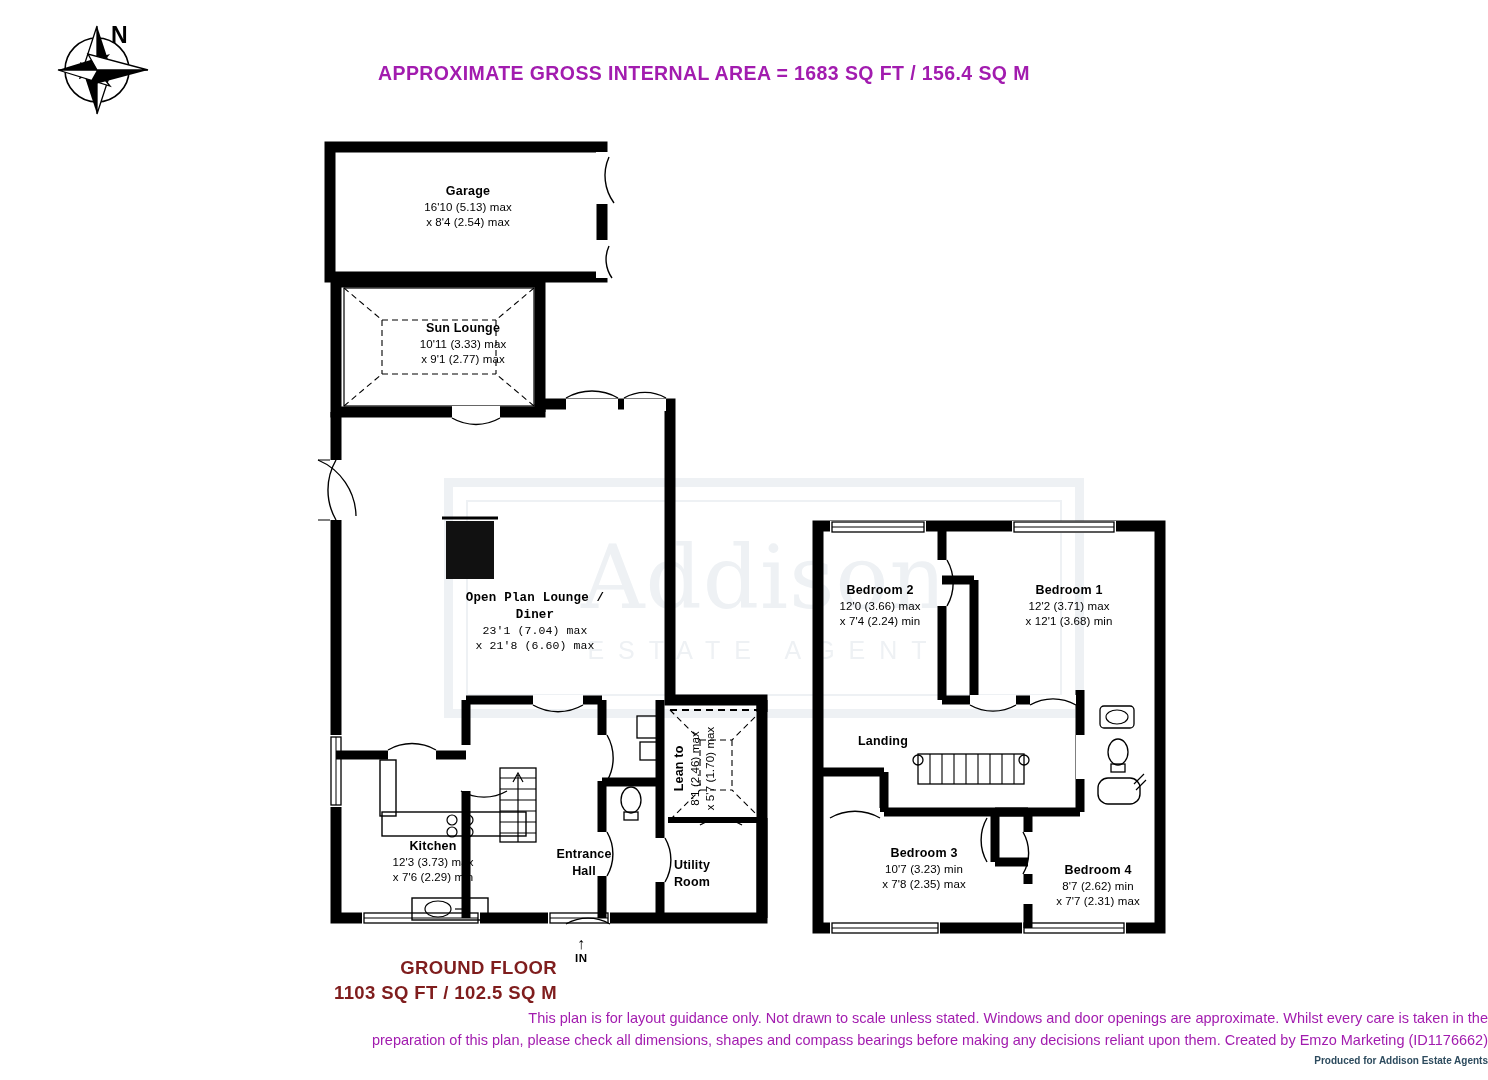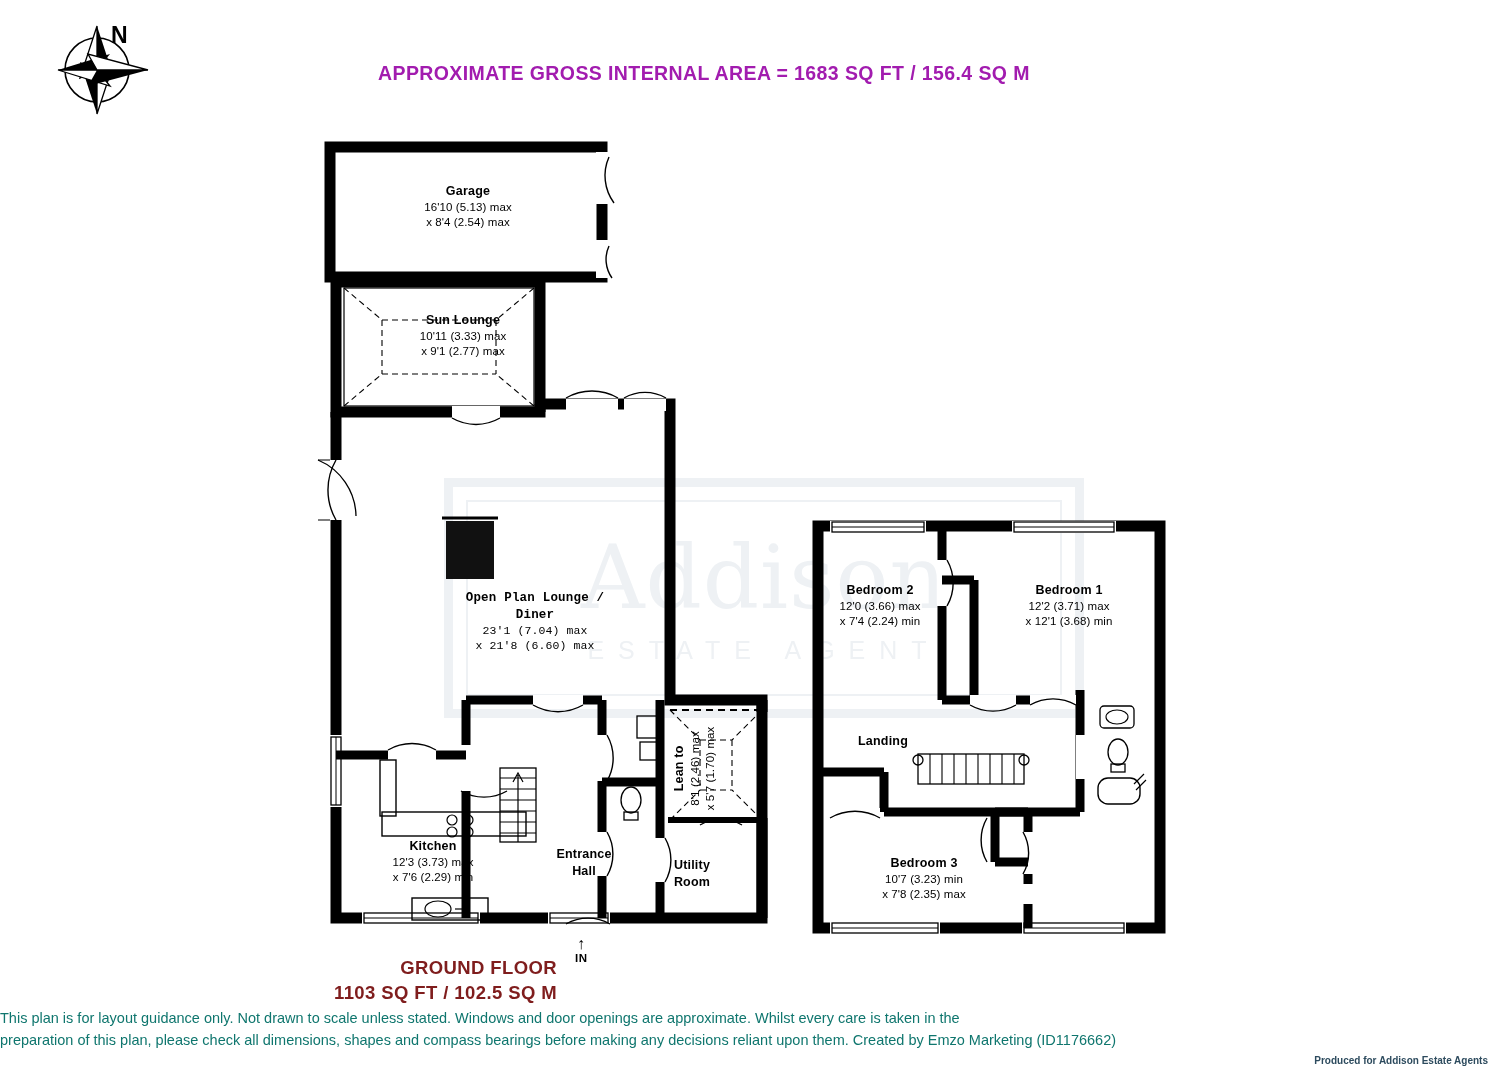--- a/index.html
+++ b/index.html
@@ -119,24 +119,24 @@
     text-align: right;
   }
   .floor-caption .fc-name { font-size: 18.5px; letter-spacing: 0.4px; }
   .floor-caption .fc-area { font-size: 18.5px; letter-spacing: 0.4px; }
 
   
   #disclaimer {
     left: 0;
     top: 1008px;
     width: 1488px;
-    text-align: left;
+    text-align: right;
     font-size: 14.5px;
     line-height: 1.5;
-    color: #0f766e;
+    color: #a21caf;
   }
   #produced-for {
     left: 0;
     top: 1055px;
     width: 1488px;
     text-align: right;
     font-size: 10px;
     font-weight: bold;
     color: #2d4b5e;
   }
@@ -347,21 +347,21 @@
       <path d="M995,862 L1028,862" fill="none" stroke="#000" stroke-width="9"></path>
     </g>
   </svg>
 
   <div class="room-label abs" style="left:378px; top:183px; width:180px;">
     <div class="rl-name">Garage</div>
     <div class="rl-dim">16'10 (5.13) max</div>
     <div class="rl-dim">x 8'4 (2.54) max</div>
   </div>
 
-  <div class="room-label abs" style="left:368px; top:312px; width:190px;">
+  <div class="room-label abs" style="left:368px; top:320px; width:190px;">
     <div class="rl-name">Sun Lounge</div>
     <div class="rl-dim">10'11 (3.33) max</div>
     <div class="rl-dim">x 9'1 (2.77) max</div>
   </div>
 
   <div class="room-label abs" style="left:420px; top:590px; width:230px;font-family:Liberation Mono, monospace;">
     <div class="rl-name">Open Plan Lounge /</div>
     <div class="rl-name">Diner</div>
     <div class="rl-dim">23'1 (7.04) max</div>
     <div class="rl-dim">x 21'8 (6.60) max</div>
@@ -399,26 +399,31 @@
     <div class="rl-dim">12'0 (3.66) max</div>
     <div class="rl-dim">x 7'4 (2.24) min</div>
   </div>
 
   <div class="room-label abs" style="left:982px; top:582px; width:174px;">
     <div class="rl-name">Bedroom 1</div>
     <div class="rl-dim">12'2 (3.71) max</div>
     <div class="rl-dim">x 12'1 (3.68) min</div>
   </div>
 
-  <div class="room-label abs" style="left:836px; top:845px; width:176px;margin-top:10px;">
+  <div class="room-label abs" style="left:836px; top:845px; width:176px;">
     <div class="rl-name">Bedroom 3</div>
     <div class="rl-dim">10'7 (3.23) min</div>
     <div class="rl-dim">x 7'8 (2.35) max</div>
   </div>
 
+  <div class="room-label abs" style="left:1018px; top:862px; width:160px;">
+    <div class="rl-name">Bedroom 4</div>
+    <div class="rl-dim">8'7 (2.62) min</div>
+    <div class="rl-dim">x 7'7 (2.31) max</div>
+  </div>
 
   <div class="room-label abs" style="left:828px; top:733px; width:110px; text-align:center;">
     <div class="rl-name">Landing</div>
   </div>
 
   <div class="floor-caption abs" style="left:334px; top:956px;">
     <div class="fc-name">GROUND FLOOR</div>
     <div class="fc-area">1103 SQ FT / 102.5 SQ M</div>
   </div>
 

